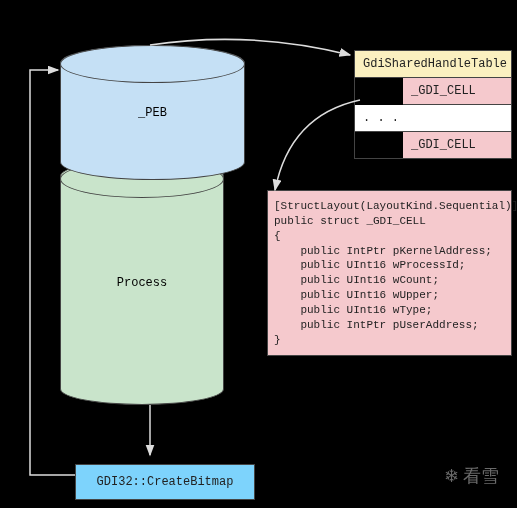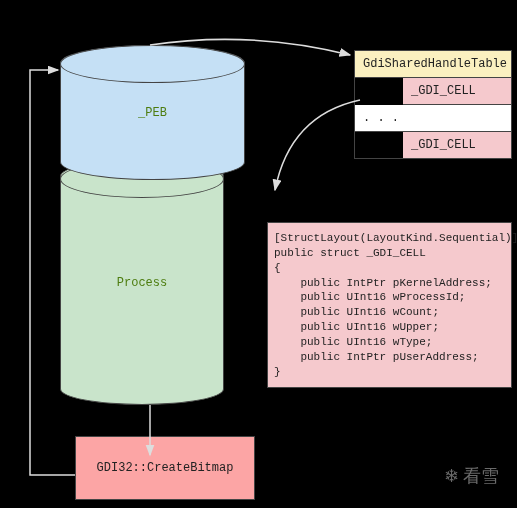--- a/index.html
+++ b/index.html
@@ -63,21 +63,21 @@
     left: -1px;
     right: -1px;
     height: 36px;
     border: 1px solid #444;
     border-radius: 50%;
     background: #c9e4cb;
   }
   .cyl-label {
     position: relative;
     z-index: 2;
-    color: #4d7c0f;
+    color: #000000;
   }
   .table-stack {
     position: absolute;
     right: 5px;
     top: 50px;
     width: 158px;
     border: 1px solid #444;
   }
   .table-stack .row {
     padding: 6px 8px;
@@ -102,29 +102,28 @@
     right: 5px;
     top: 190px;
     width: 245px;
     background: #f5c9cd;
     border: 1px solid #444;
     padding: 8px 6px;
     color: #222;
     white-space: pre;
     line-height: 1.35;
     font-size: 11px;
-    margin-top: 32px;
   }
   .bottom-box {
     position: absolute;
     left: 75px;
     bottom: 8px;
     width: 180px;
-    padding: 24px 12px;
-    background: #fca5a5;
+    padding: 10px 12px;
+    background: #7dd3fc;
     border: 1px solid #444;
     color: #222;
     text-align: center;
   }
   .watermark {
     position: absolute;
     right: 18px;
     bottom: 20px;
     color: #6a6a6a;
     font-family: sans-serif;

